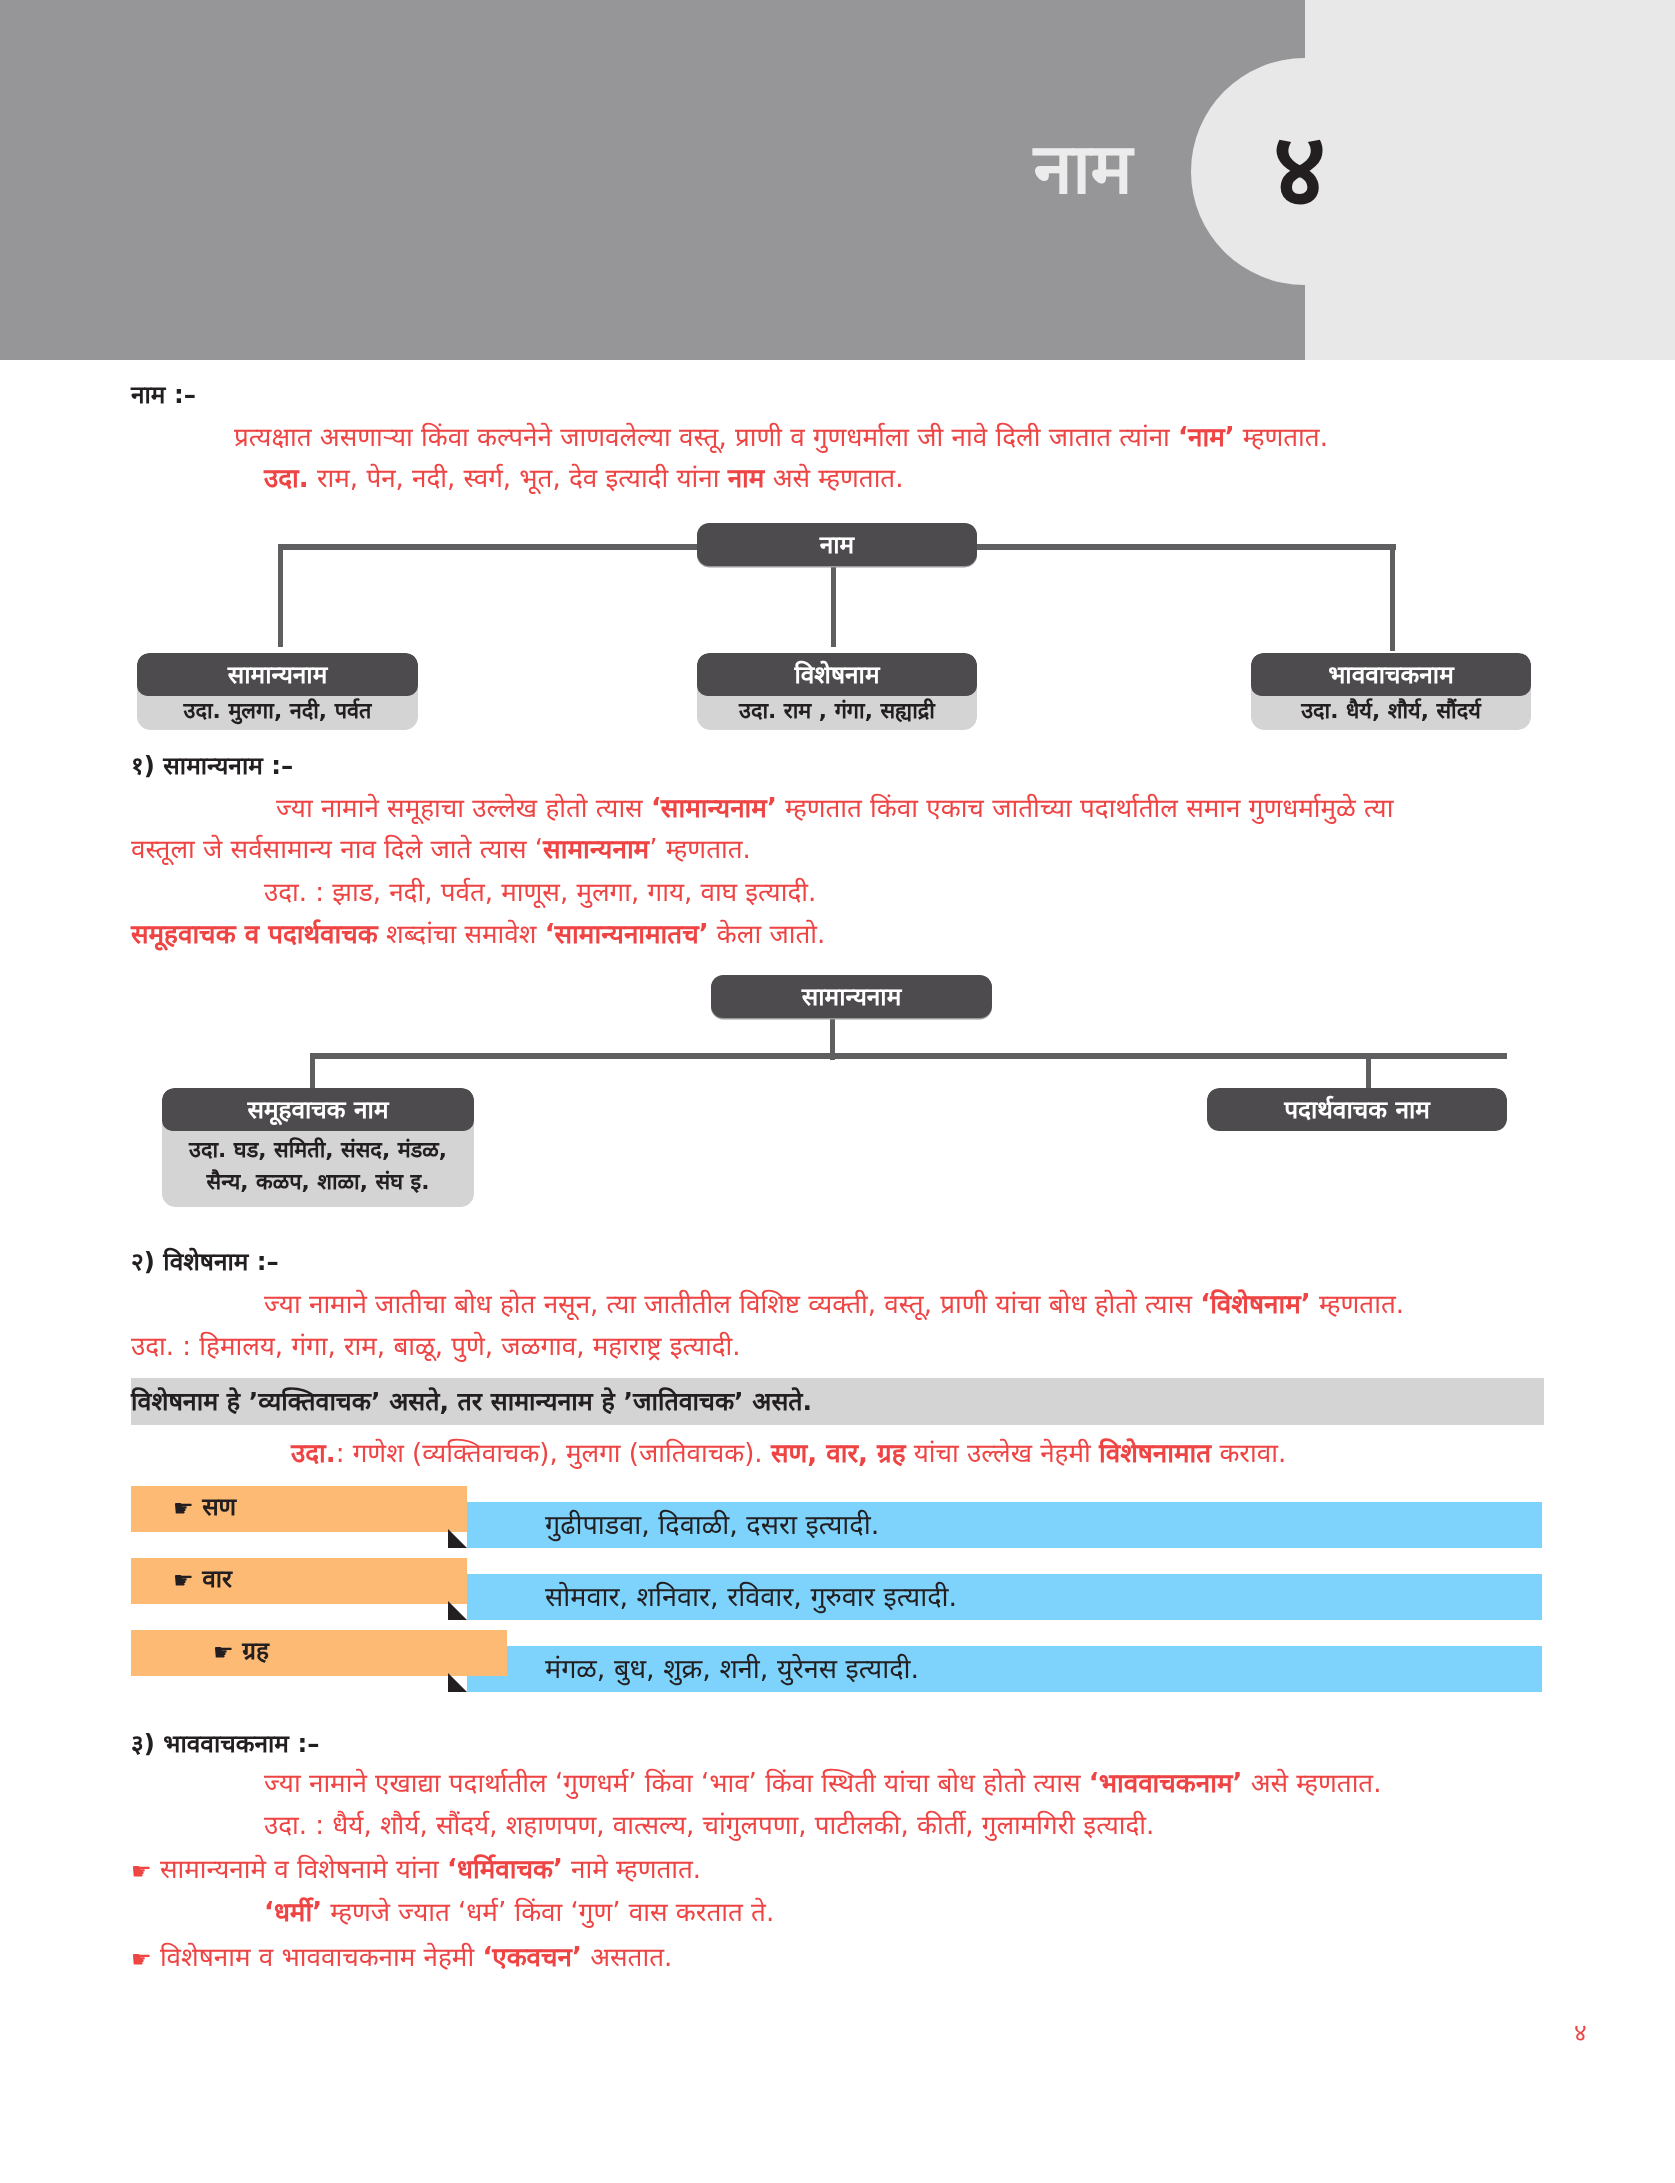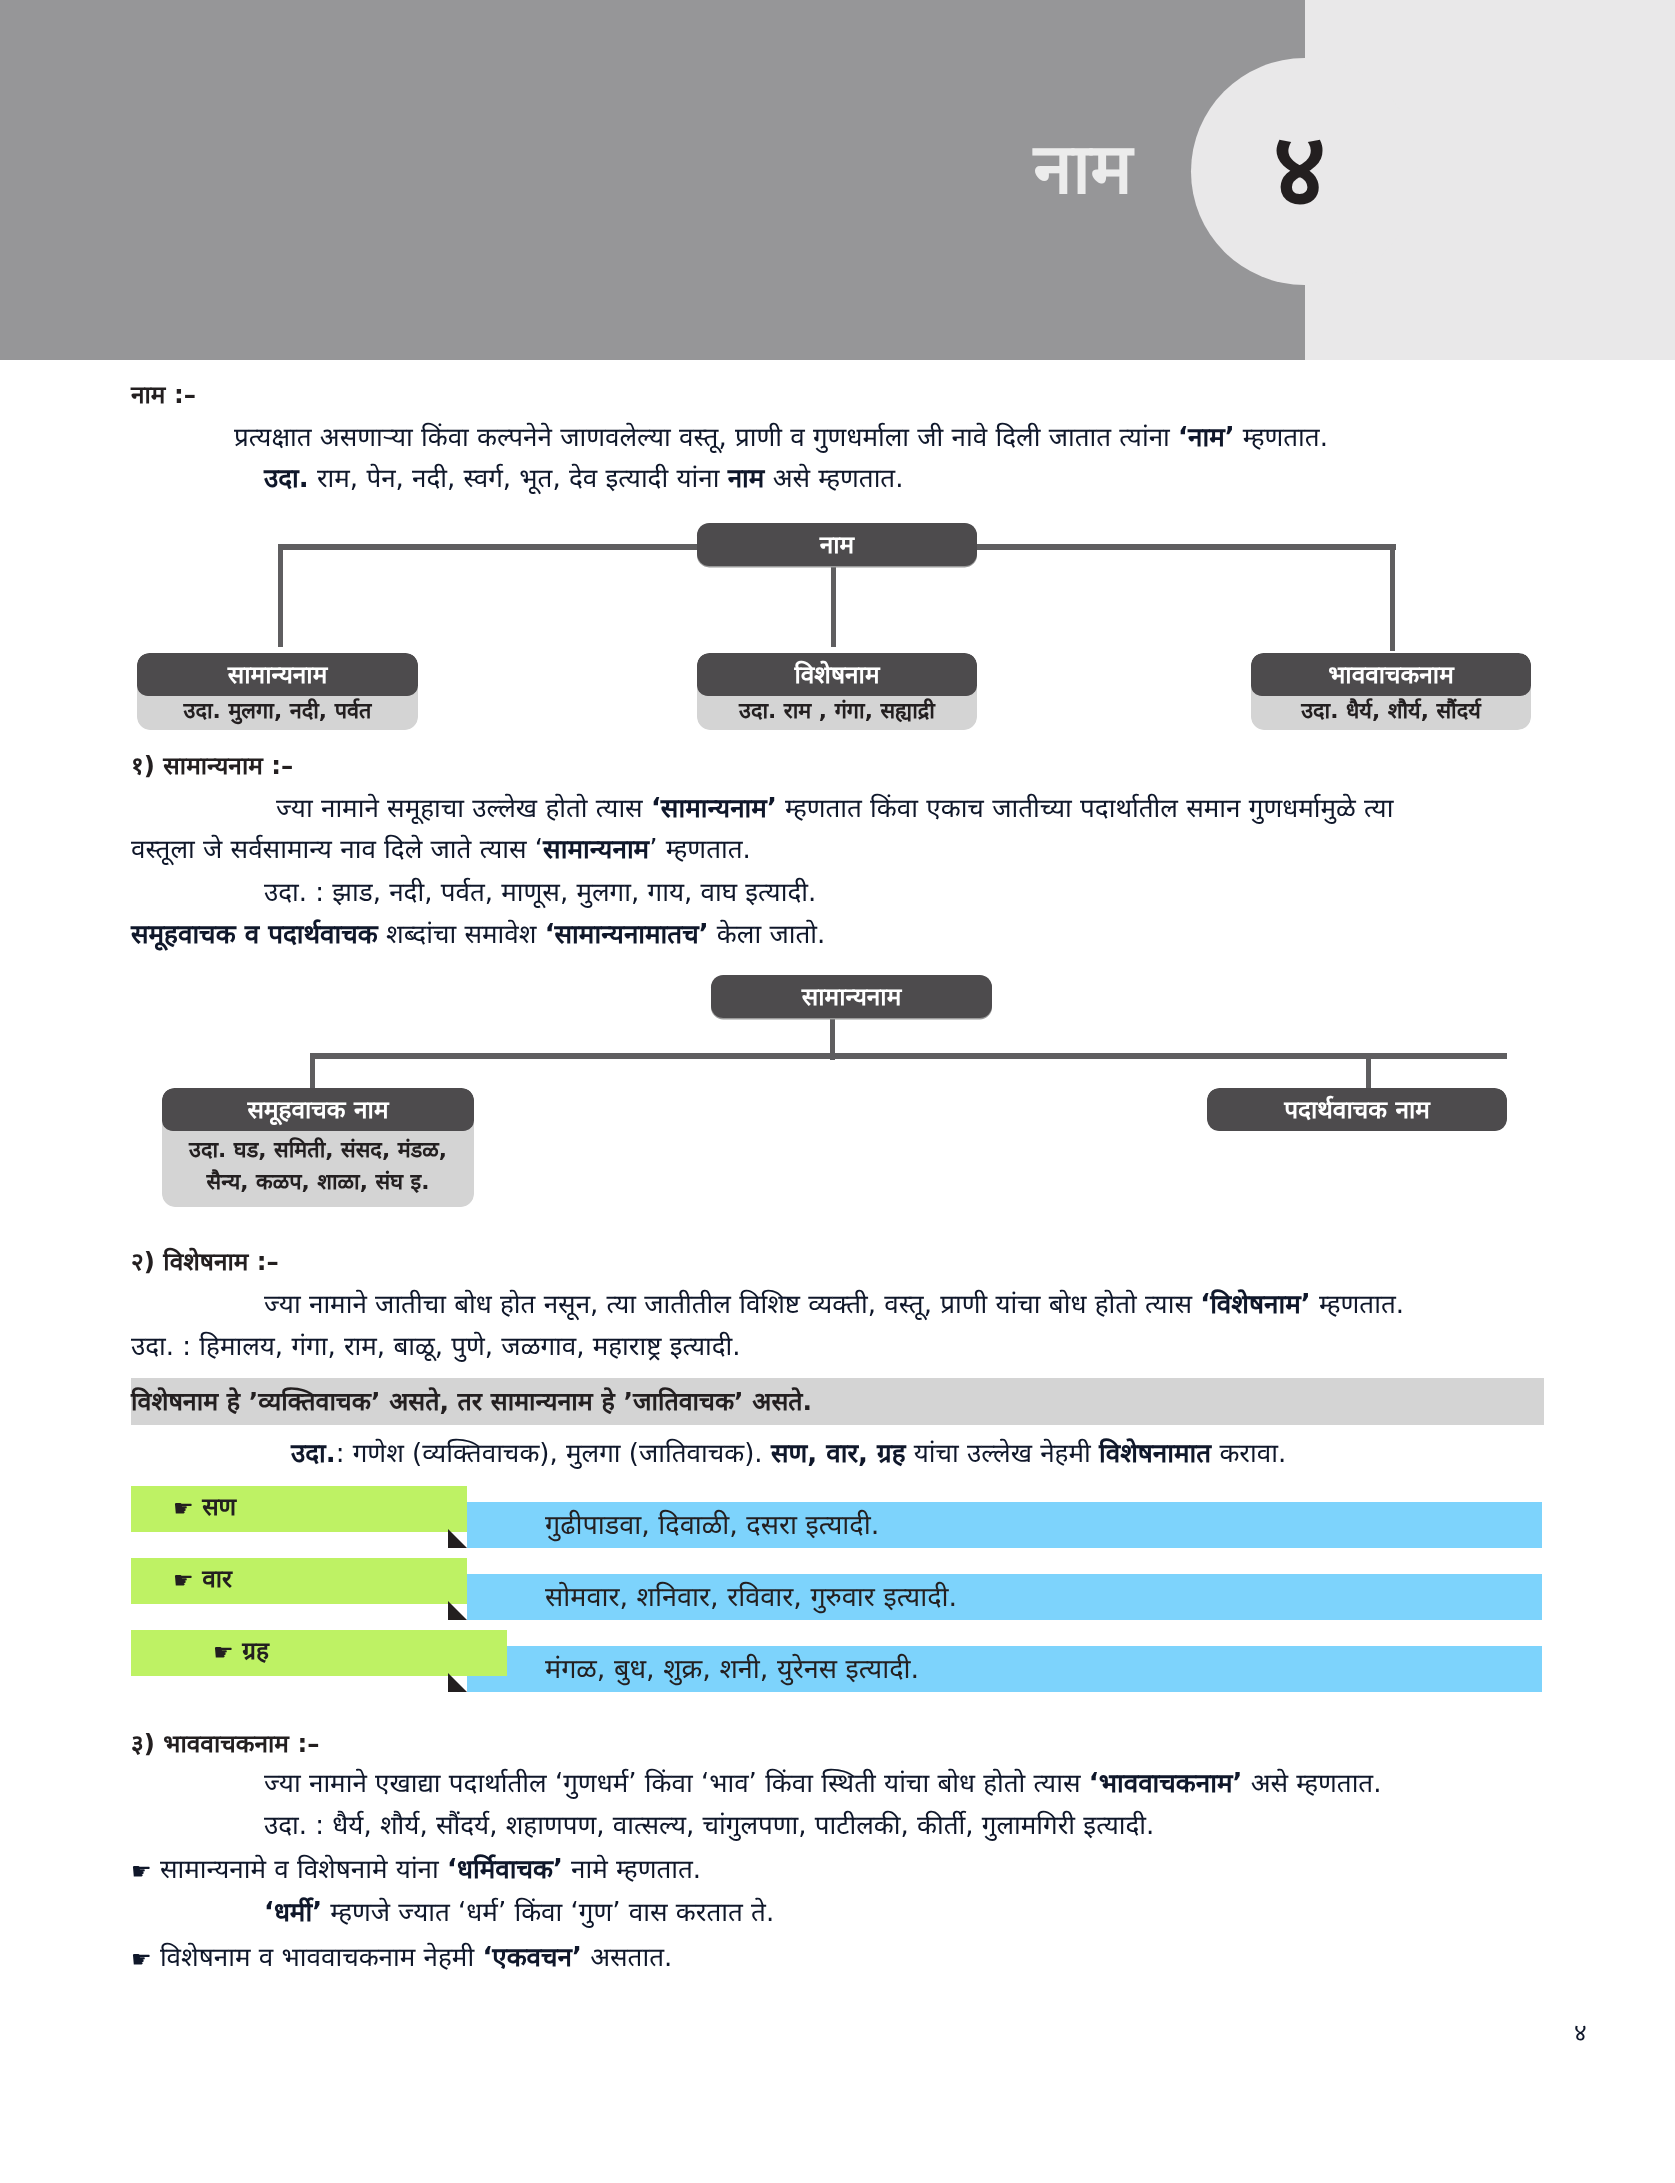--- a/index.html
+++ b/index.html
@@ -10,39 +10,39 @@
   
   .hdr-band { left: 0; top: 0; width: 1676px; height: 360px; background: #969698; }
   .hdr-panel { left: 1305px; top: 0; width: 370px; height: 360px; background: #e9e8e9; }
   .hdr-circle { left: 1191px; top: 58px; width: 227px; height: 227px; border-radius: 50%; background: #e9e8e9; }
   .hdr-title { left: 995px; top: 122px; width: 176px; height: 95px; font-size: 70px; font-weight: bold;
                color: #ececec; text-align: center; line-height: 95px; }
   .hdr-num { left: 1232px; top: 102px; width: 135px; height: 135px; font-size: 102px; font-weight: bold;
              color: #231f20; text-align: center; line-height: 135px; }
 
   
-  .txt { font-size: 26px; line-height: 38px; white-space: nowrap; color: #0f172a; }
+  .txt { font-size: 26px; line-height: 38px; white-space: nowrap; color: #ef4444; }
   .bold { font-weight: bold; }
   .head { font-size: 24.4px; font-weight: bold; line-height: 38px; white-space: nowrap; }
 
   
   .line { background: #5f5e60; }
   .node-top { background: #4d4b4d; color: #ffffff; border-radius: 12.2px; font-size: 24.4px;
               text-align: center; font-weight: bold; box-shadow: 0 1.4px 0 #9a9a9a; }
   .node { border-radius: 12.2px; overflow: hidden; }
   .node-head { background: #4d4b4d; color: #ffffff; font-size: 24.4px; text-align: center; font-weight: bold;
                border-radius: 12.2px 12.2px 10.8px 10.8px; position: relative; z-index: 2; }
   .node-body { background: #d4d4d4; color: #231f20; font-size: 21.7px; text-align: center; font-weight: bold;
                margin-top: -9.5px; padding-top: 9.5px; border-radius: 0 0 13.5px 13.5px; line-height: 30px; }
 
   
   .band { background: #d4d4d4; font-size: 25px; font-weight: bold; line-height: 47px; }
 
   
-  .row-tab { background: #bef264; font-size: 24.4px; font-weight: bold; line-height: 41px; }
+  .row-tab { background: #fdba74; font-size: 24.4px; font-weight: bold; line-height: 41px; }
   .row-val { background: #7dd3fc; font-size: 27px; line-height: 46px; }
   .fold { width: 0; height: 0; border-left: 19px solid transparent; border-top: 19px solid #231f20;
           transform: rotate(180deg); }
   .hand { display: inline-block; font-size: 23px; vertical-align: middle; }
 </style>
 </head>
 <body>
 
 <div class="abs hdr-band"></div>
 <div class="abs hdr-panel"></div>

